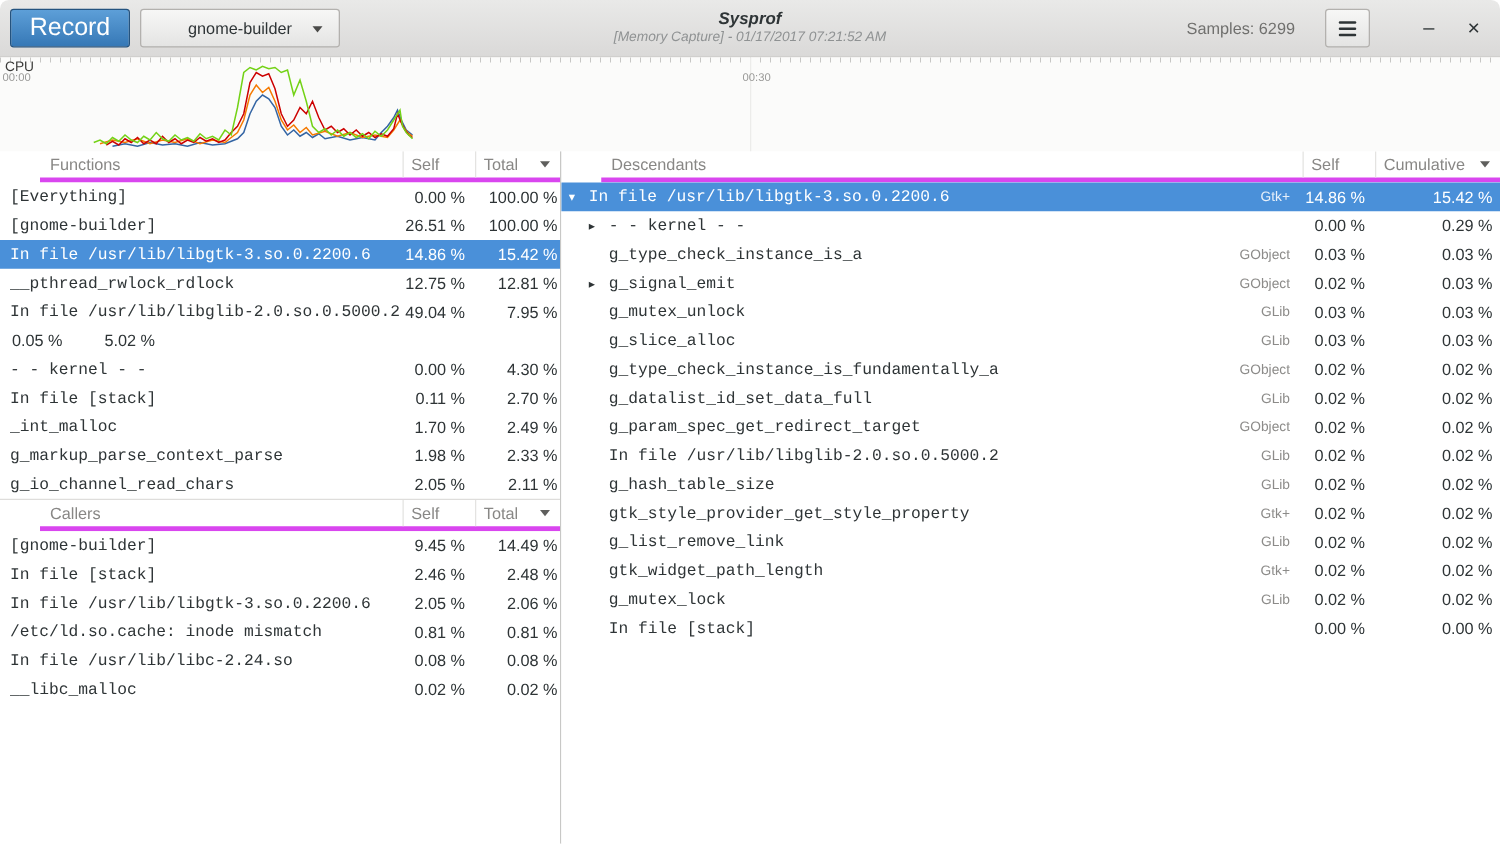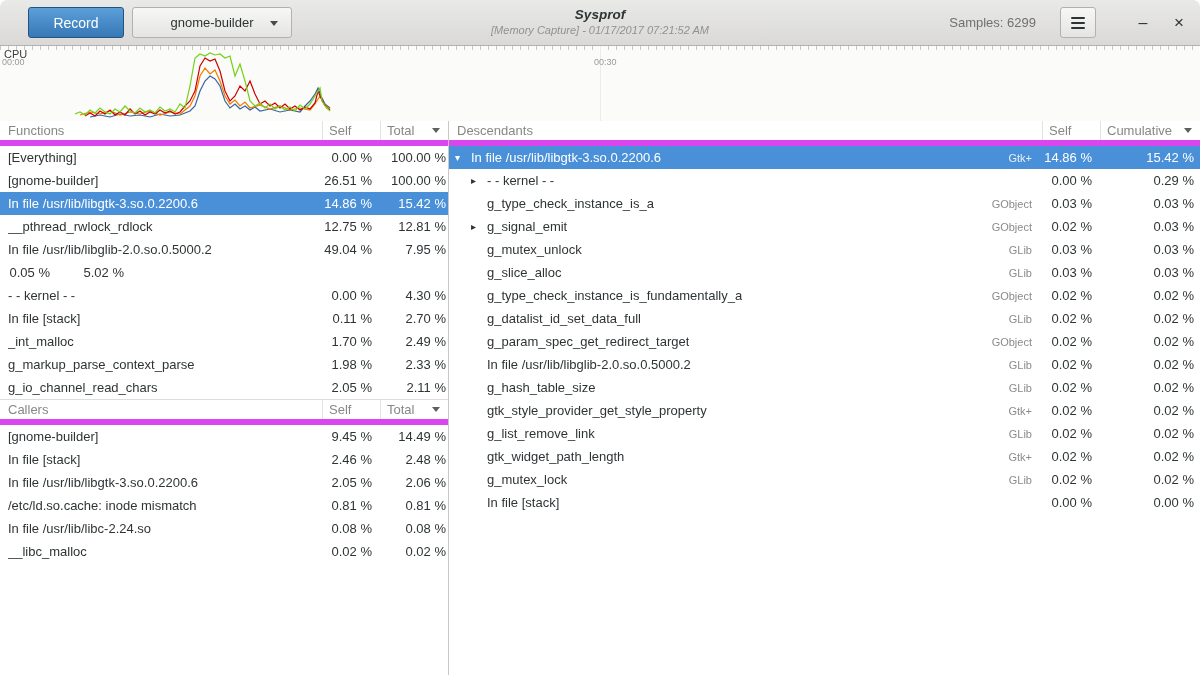--- a/index.html
+++ b/index.html
@@ -18,24 +18,23 @@
     border-radius:7px 7px 0 0;
     position:relative;
   }
   .btn {
     height:31px; border:1px solid #b3b1ae; border-radius:3px;
     background:linear-gradient(#f7f7f6, #e4e4e3);
     display:flex; align-items:center; justify-content:center;
     color:#2e3436; cursor:pointer;
   }
   .btn-record {
-    width:96px; font-size:14px; color:#fff;
+    width:96px; font-size:20px; color:#fff;
     background:linear-gradient(#5d9fd8, #3678b6);
     border:1px solid #24537f;
-    margin-left:20px;
   }
   .btn-combo { width:160px; margin-left:8px; position:relative; font-size:13px;justify-content:center; }
   .combo-arrow {
     position:absolute; right:13px; top:13px;
     width:0; height:0; border-left:4px solid transparent; border-right:4px solid transparent;
     border-top:5px solid #4a4a48;
   }
   .titles { position:absolute; left:50%; top:6px; transform:translateX(-50%); text-align:center;font-style:italic; }
   .title { font-weight:bold; font-size:13.5px; color:#2e3436; line-height:17px; }
   .subtitle { font-size:11px; color:#8f9293; line-height:14px; }
@@ -59,40 +58,40 @@
   .time-start { left:2px; }
   .time-mid { left:594px; }
   .grid-mid { position:absolute; left:600px; top:0; bottom:0; width:1px; background:#ececea; }
   .cpu-svg { position:absolute; left:0; top:0; }
 
   
   .main { display:flex; height:554px; }
   .left-pane { width:449px; border-right:1px solid #c8c8c6; display:flex; flex-direction:column; }
   .right-pane { flex:1; display:flex; flex-direction:column; overflow:hidden; }
 
-  .thead { display:flex; height:25px; border-bottom:6px solid #d946ef; background:#fff; }
+  .thead { display:flex; height:25px; border-bottom:4px solid #d946ef; background:#fff;margin-left:32px; }
   .hcell { display:flex; align-items:center; font-size:13px; color:#888785; padding:0 6px; }
   .hcell + .hcell { border-left:1px solid #e4e3e1; }
   .h-name { flex:1; padding-left:8px; min-width:0; }
   .h-self { width:58px; }
   .h-total { width:68px; }
   .h-cum { width:100px; }
   .sort-arrow { width:0; height:0; margin-left:auto; margin-right:2px;
     border-left:4px solid transparent; border-right:4px solid transparent;
     border-top:5px solid #5f5f5d; }
 
   .rows { background:#fff; }
   .row { display:flex; height:23px; align-items:center; cursor:default; }
   .row.selected { background:#4a90d9; color:#fff; }
   .cell { font-size:13px; white-space:nowrap; }
   .c-name { flex:1; min-width:0; display:flex; align-items:center; padding-left:8px; overflow:hidden; }
   .c-self { width:58px; text-align:right; padding-right:8px; }
   .c-total { width:68px; text-align:right; padding-right:2px; }
   .c-cum { width:100px; text-align:right; padding-right:6px; }
-  .fname { overflow:hidden; text-overflow:ellipsis; white-space:nowrap; }
+  .fname { overflow:hidden; text-overflow:ellipsis; white-space:nowrap;font-family:Liberation Mono, monospace; }
 
   
   .tree .c-name { padding-left:calc(6px + (var(--depth, 0) * 16px)); }
   .expander { width:16px; flex:none; font-size:10px; color:#2e3436; text-align:left; }
   .row.selected .expander { color:#fff; }
   .libtag { margin-left:auto; padding-left:10px; padding-right:10px; font-size:11px; color:#8c8b89; flex:none; }
   .row.selected .libtag { color:#e8f0fa; }
 
   .callers-section { border-top:1px solid #dedddb; }
   .filler { flex:1; background:#fff; }

